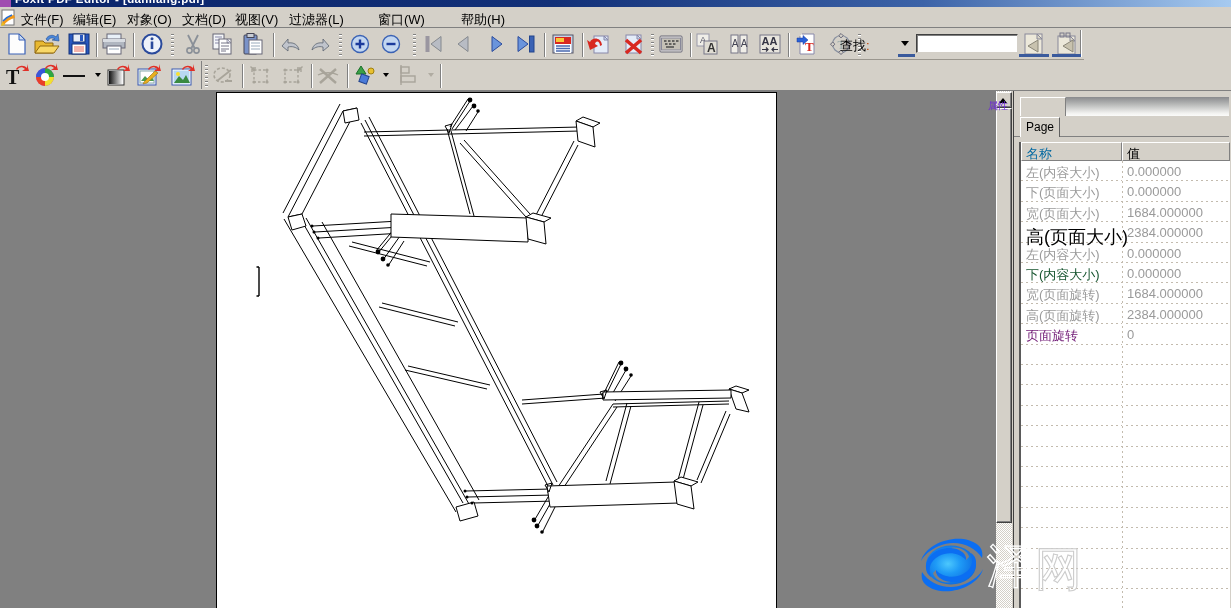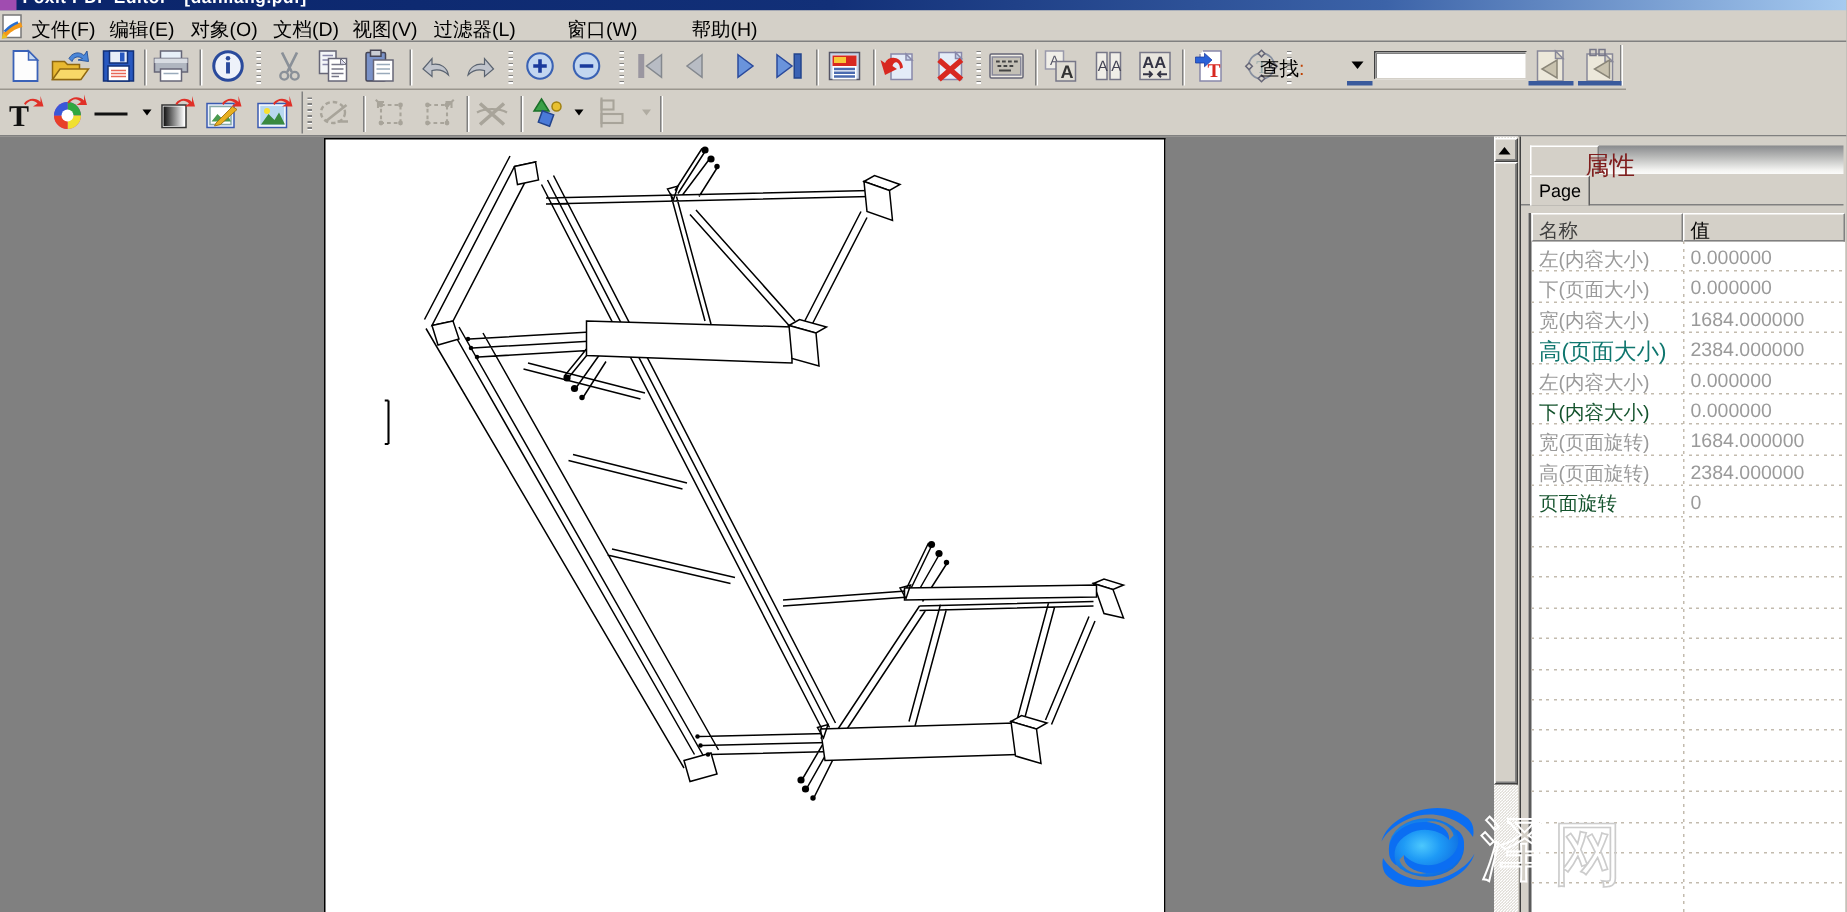--- a/index.html
+++ b/index.html
@@ -331,56 +331,56 @@
     </svg>
 
 <div class="abs" style="left:996px;top:91px;width:16px;height:517px;background-image:linear-gradient(45deg,#d4d0c8 25%,transparent 25%,transparent 75%,#d4d0c8 75%),linear-gradient(45deg,#d4d0c8 25%,#fff 25%,#fff 75%,#d4d0c8 75%);background-size:2px 2px;background-position:0 0,1px 1px"></div>
 <div class="abs" style="left:996px;top:92px;width:16px;height:16px;background:#d4d0c8;border:1px solid;border-color:#fff #404040 #404040 #fff;box-shadow:inset -1px -1px 0 #808080"></div>
 <div class="abs" style="left:999px;top:98px;width:0;height:0;border-left:4px solid transparent;border-right:4px solid transparent;border-bottom:5px solid #000"></div>
 <div class="abs" style="left:996px;top:108px;width:16px;height:415px;background:#d4d0c8;border:1px solid;border-color:#fff #404040 #404040 #fff;box-shadow:inset -1px -1px 0 #808080"></div>
 
 <div class="abs" style="left:1013px;top:91px;width:218px;height:517px;background:#d4d0c8;border-left:1px solid #404040"></div>
 <div class="abs" style="left:1066px;top:97px;width:163px;height:19px;background:linear-gradient(#898a8d,#b9bab9 40%,#f2f2f0 85%,#fbfbfa)"></div>
 <div class="abs" style="left:1020px;top:97px;width:46px;height:19px;background:#d4d0c8;border-top:1px solid #fff;border-left:1px solid #fff;border-right:1px solid #808080"></div>
-<div class="abs" style="left:1056px;top:99px;font-size:17px;color:#7f1d1d">属性</div>
+<div class="abs" style="left:988px;top:99px;font-size:10px;color:#6d28d9">属性</div>
 <div class="abs" style="left:1014px;top:136px;width:215px;height:1px;background:#808080"></div>
 <div class="abs" style="left:1020px;top:117px;width:40px;height:20px;background:#d4d0c8;border-top:1px solid #fff;border-left:1px solid #fff;border-right:1px solid #606060"></div>
 <div class="abs" style="left:1026px;top:120px;font-size:12px;color:#000">Page</div>
 
 <div class="abs" style="left:1019px;top:142px;width:211px;height:466px;background:#fff;border-left:2px solid #5a5a5a"></div>
 <div class="abs" style="left:1021px;top:142px;width:101px;height:19px;background:#d4d0c8;border-top:1px solid #fff;border-left:1px solid #fff;border-right:1px solid #808080;border-bottom:1px solid #808080"></div>
 <div class="abs" style="left:1122px;top:142px;width:108px;height:19px;background:#d4d0c8;border-top:1px solid #fff;border-left:1px solid #fff;border-right:1px solid #808080;border-bottom:1px solid #808080"></div>
-<div class="abs" style="left:1026px;top:145px;font-size:13px;color:#404040">名称</div>
+<div class="abs" style="left:1026px;top:145px;font-size:13px;color:#0369a1">名称</div>
 <div class="abs" style="left:1127px;top:145px;font-size:13px;color:#000">值</div>
 <div class="abs" style="left:1021px;top:180px;width:209px;height:1px;background-image:repeating-linear-gradient(90deg,#c3bbae 0 2px,#fff 2px 5px)"></div>
 <div class="abs" style="left:1026px;top:164px;font-size:13px;color:#9a9a9a">左(内容大小)</div>
 <div class="abs" style="left:1127px;top:164px;font-size:13px;color:#9a9a9a">0.000000</div>
 <div class="abs" style="left:1021px;top:201px;width:209px;height:1px;background-image:repeating-linear-gradient(90deg,#c3bbae 0 2px,#fff 2px 5px)"></div>
 <div class="abs" style="left:1026px;top:184px;font-size:13px;color:#9a9a9a">下(页面大小)</div>
 <div class="abs" style="left:1127px;top:184px;font-size:13px;color:#9a9a9a">0.000000</div>
 <div class="abs" style="left:1021px;top:221px;width:209px;height:1px;background-image:repeating-linear-gradient(90deg,#c3bbae 0 2px,#fff 2px 5px)"></div>
-<div class="abs" style="left:1026px;top:205px;font-size:13px;color:#9a9a9a">宽(内容大小)</div>
+<div class="abs" style="left:1026px;top:205px;font-size:13px;color:#9a9a9a">宽(页面大小)</div>
 <div class="abs" style="left:1127px;top:205px;font-size:13px;color:#9a9a9a">1684.000000</div>
 <div class="abs" style="left:1021px;top:242px;width:209px;height:1px;background-image:repeating-linear-gradient(90deg,#c3bbae 0 2px,#fff 2px 5px)"></div>
-<div class="abs" style="left:1026px;top:225px;font-size:15px;color:#0f766e">高(页面大小)</div>
+<div class="abs" style="left:1026px;top:225px;font-size:18px;color:#000000">高(页面大小)</div>
 <div class="abs" style="left:1127px;top:225px;font-size:13px;color:#9a9a9a">2384.000000</div>
 <div class="abs" style="left:1021px;top:262px;width:209px;height:1px;background-image:repeating-linear-gradient(90deg,#c3bbae 0 2px,#fff 2px 5px)"></div>
 <div class="abs" style="left:1026px;top:246px;font-size:13px;color:#9a9a9a">左(内容大小)</div>
 <div class="abs" style="left:1127px;top:246px;font-size:13px;color:#9a9a9a">0.000000</div>
 <div class="abs" style="left:1021px;top:282px;width:209px;height:1px;background-image:repeating-linear-gradient(90deg,#c3bbae 0 2px,#fff 2px 5px)"></div>
 <div class="abs" style="left:1026px;top:266px;font-size:13px;color:#14532d">下(内容大小)</div>
 <div class="abs" style="left:1127px;top:266px;font-size:13px;color:#9a9a9a">0.000000</div>
 <div class="abs" style="left:1021px;top:303px;width:209px;height:1px;background-image:repeating-linear-gradient(90deg,#c3bbae 0 2px,#fff 2px 5px)"></div>
 <div class="abs" style="left:1026px;top:286px;font-size:13px;color:#9a9a9a">宽(页面旋转)</div>
 <div class="abs" style="left:1127px;top:286px;font-size:13px;color:#9a9a9a">1684.000000</div>
 <div class="abs" style="left:1021px;top:323px;width:209px;height:1px;background-image:repeating-linear-gradient(90deg,#c3bbae 0 2px,#fff 2px 5px)"></div>
 <div class="abs" style="left:1026px;top:307px;font-size:13px;color:#9a9a9a">高(页面旋转)</div>
 <div class="abs" style="left:1127px;top:307px;font-size:13px;color:#9a9a9a">2384.000000</div>
 <div class="abs" style="left:1021px;top:344px;width:209px;height:1px;background-image:repeating-linear-gradient(90deg,#c3bbae 0 2px,#fff 2px 5px)"></div>
-<div class="abs" style="left:1026px;top:327px;font-size:13px;color:#14532d">页面旋转</div>
+<div class="abs" style="left:1026px;top:327px;font-size:13px;color:#701a75">页面旋转</div>
 <div class="abs" style="left:1127px;top:327px;font-size:13px;color:#9a9a9a">0</div>
 <div class="abs" style="left:1021px;top:364px;width:209px;height:1px;background-image:repeating-linear-gradient(90deg,#c3bbae 0 2px,#fff 2px 5px)"></div>
 <div class="abs" style="left:1021px;top:384px;width:209px;height:1px;background-image:repeating-linear-gradient(90deg,#c3bbae 0 2px,#fff 2px 5px)"></div>
 <div class="abs" style="left:1021px;top:405px;width:209px;height:1px;background-image:repeating-linear-gradient(90deg,#c3bbae 0 2px,#fff 2px 5px)"></div>
 <div class="abs" style="left:1021px;top:425px;width:209px;height:1px;background-image:repeating-linear-gradient(90deg,#c3bbae 0 2px,#fff 2px 5px)"></div>
 <div class="abs" style="left:1021px;top:446px;width:209px;height:1px;background-image:repeating-linear-gradient(90deg,#c3bbae 0 2px,#fff 2px 5px)"></div>
 <div class="abs" style="left:1021px;top:466px;width:209px;height:1px;background-image:repeating-linear-gradient(90deg,#c3bbae 0 2px,#fff 2px 5px)"></div>
 <div class="abs" style="left:1021px;top:486px;width:209px;height:1px;background-image:repeating-linear-gradient(90deg,#c3bbae 0 2px,#fff 2px 5px)"></div>
 <div class="abs" style="left:1021px;top:507px;width:209px;height:1px;background-image:repeating-linear-gradient(90deg,#c3bbae 0 2px,#fff 2px 5px)"></div>
 <div class="abs" style="left:1021px;top:527px;width:209px;height:1px;background-image:repeating-linear-gradient(90deg,#c3bbae 0 2px,#fff 2px 5px)"></div>

